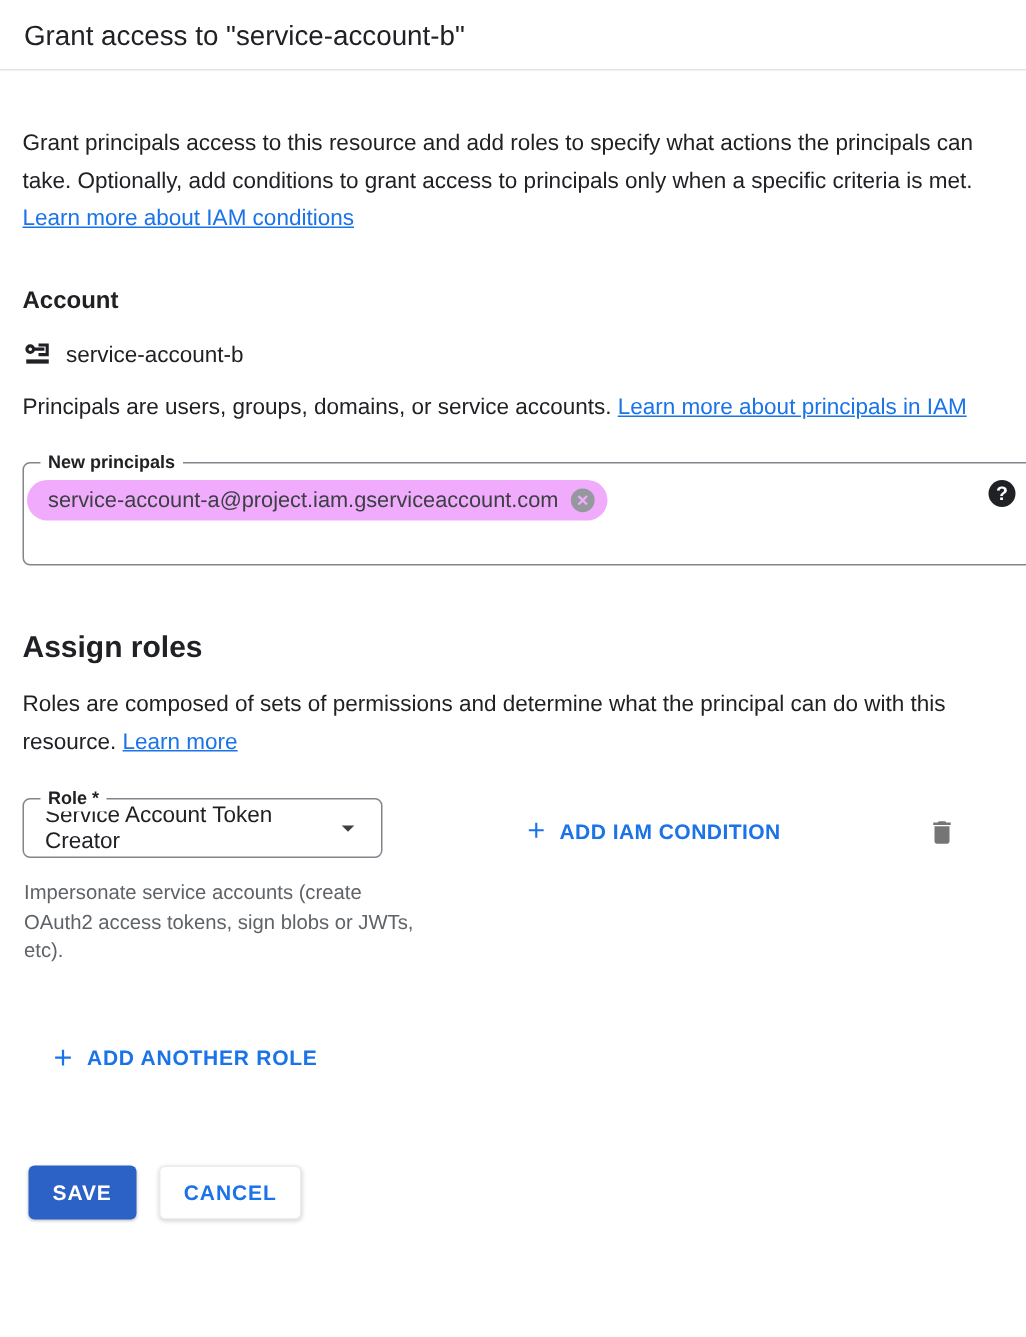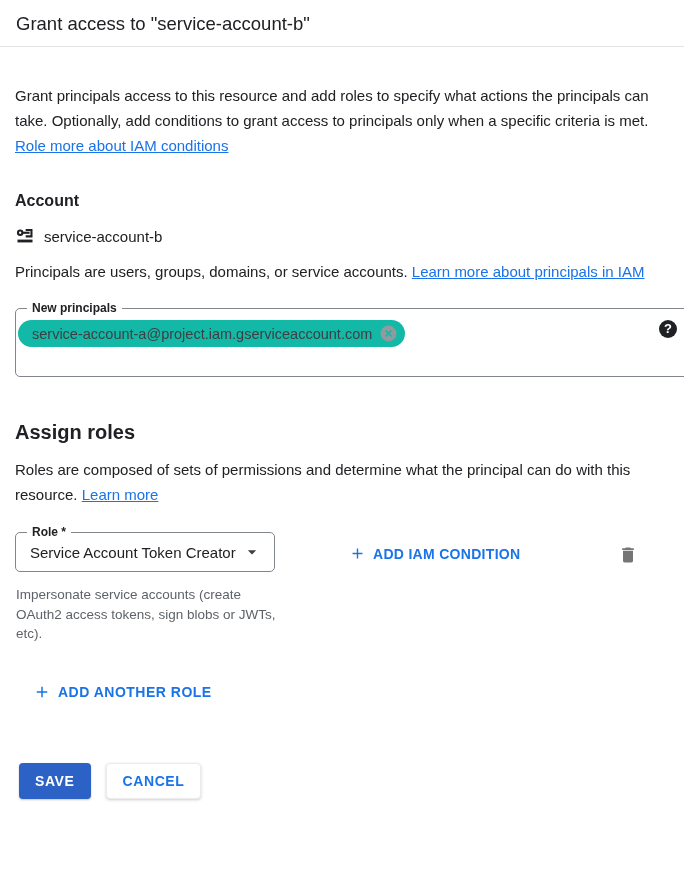--- a/index.html
+++ b/index.html
@@ -36,58 +36,58 @@
   .outlined { position: relative; border: 1px solid #80868b; border-radius: 5px; background: #fff; }
   .outlined > .field-label {
     position: absolute; top: -9px; left: 11px; background: #fff;
     padding: 0 5px; font-size: 12px; font-weight: 700; color: #202124; line-height: 17px;
     white-space: nowrap;
   }
 
   .principals-field { margin-top: 24px; width: 678px; height: 69px; padding: 11px 2px; }
   .chip {
     display: inline-flex; align-items: center; gap: 7px;
-    background: #14b8a6; border-radius: 14px; height: 27px;
+    background: #f0abfc; border-radius: 14px; height: 27px;
     padding: 0 7px 0 14px; max-width: 560px;
   }
   .chip-text { font-size: 14.5px; color: #3c4043; white-space: nowrap; }
   .chip-close { display: inline-flex; cursor: pointer; }
   .field-help { position: absolute; right: 15px; top: 11px; cursor: pointer; }
 
   .help-circle {
     display: inline-block; width: 18px; height: 18px; border-radius: 50%;
     background: #202124; color: #fff; font-size: 13px; font-weight: 700;
     text-align: center; line-height: 18px;
   }
   .help-circle::after { content: "?"; }
 
   
   .role-row { margin-top: 25px; display: flex; align-items: flex-start; }
   .role-col { width: 300px; flex: 0 0 300px; }
-  .role-select { width: 260px; height: 40px; display: flex; align-items: center; padding: 0 12px 0 14px; cursor: pointer; }
+  .role-select { width: 240px; height: 40px; display: flex; align-items: center; padding: 0 12px 0 14px; cursor: pointer; }
   .role-value { font-size: 15px; color: #202124; flex: 1; }
   .dd-arrow { display: flex; }
   .role-helper {
     margin-top: 13px; margin-left: 1px; width: 262px;
     font-size: 13.5px; line-height: 19.5px; color: #5f6368;
   }
 
   .cond-col { margin-left: 25px; flex: 1; }
   .cond-label-row { display: flex; align-items: center; gap: 8px; margin-top: 2px; }
   .cond-label { font-size: 13.5px; font-weight: 700; color: #202124; }
   .text-btn {
     display: inline-flex; align-items: center; gap: 7px; cursor: pointer;
     color: #1a73e8; font-size: 14px; font-weight: 700; letter-spacing: 0.3px;
     background: none; border: none; font-family: inherit; padding: 0;
   }
   .cond-col .text-btn { margin-top: 13px; margin-left: 9px; }
 
   .del-col { margin-left: auto; margin-right: 29px; margin-top: 13px; cursor: pointer; }
 
-  .add-role { margin-top: 39px; margin-left: 18px; letter-spacing: 0.5px; }
+  .add-role { margin-top: 52px; margin-left: 18px; letter-spacing: 0.5px; }
 
   
   .footer { display: flex; gap: 15px; margin-top: 58px; padding-left: 19px; }
   .btn {
     height: 36px; border-radius: 4px; font-family: inherit;
     font-size: 14px; font-weight: 700; letter-spacing: 0.6px; cursor: pointer;
     display: inline-flex; align-items: center; justify-content: center;
   }
   .btn-primary {
     background: #2c61c6; color: #fff; border: none; padding: 0 16px; min-width: 70px;
@@ -102,21 +102,21 @@
 <body>
 
 <div class="dialog">
 
   <div class="dlg-header">
     <div class="dlg-title">Grant access to "service-account-b"</div>
   </div>
 
   <div class="content">
 
-    <p class="body-text intro"><span>Grant principals access to this resource and add roles to specify what actions the principals can take. Optionally, add conditions to grant access to principals only when a specific criteria is met. </span><a class="inline-link">Role more about IAM conditions</a></p>
+    <p class="body-text intro"><span>Grant principals access to this resource and add roles to specify what actions the principals can take. Optionally, add conditions to grant access to principals only when a specific criteria is met. </span><a class="inline-link">Learn more about IAM conditions</a></p>
 
     <h3 class="section-sm">Account</h3>
     <div class="resource-row">
       <span class="res-icon">
         <svg width="20" height="20" viewBox="0 0 24 24">
           <g fill="#202124">
             <path d="M6.2 4.2a3.9 3.9 0 1 0 0 7.8 3.9 3.9 0 0 0 0-7.8zm0 5.3a1.4 1.4 0 1 1 0-2.8 1.4 1.4 0 0 1 0 2.8z"></path>
             <rect x="9" y="6.8" width="8.5" height="2.6"></rect>
             <path d="M21 3.5v10.2h-8.2v-2.5h5.7V6h-5.7V3.5z"></path>
             <rect x="3" y="16.3" width="18" height="3.4"></rect>

